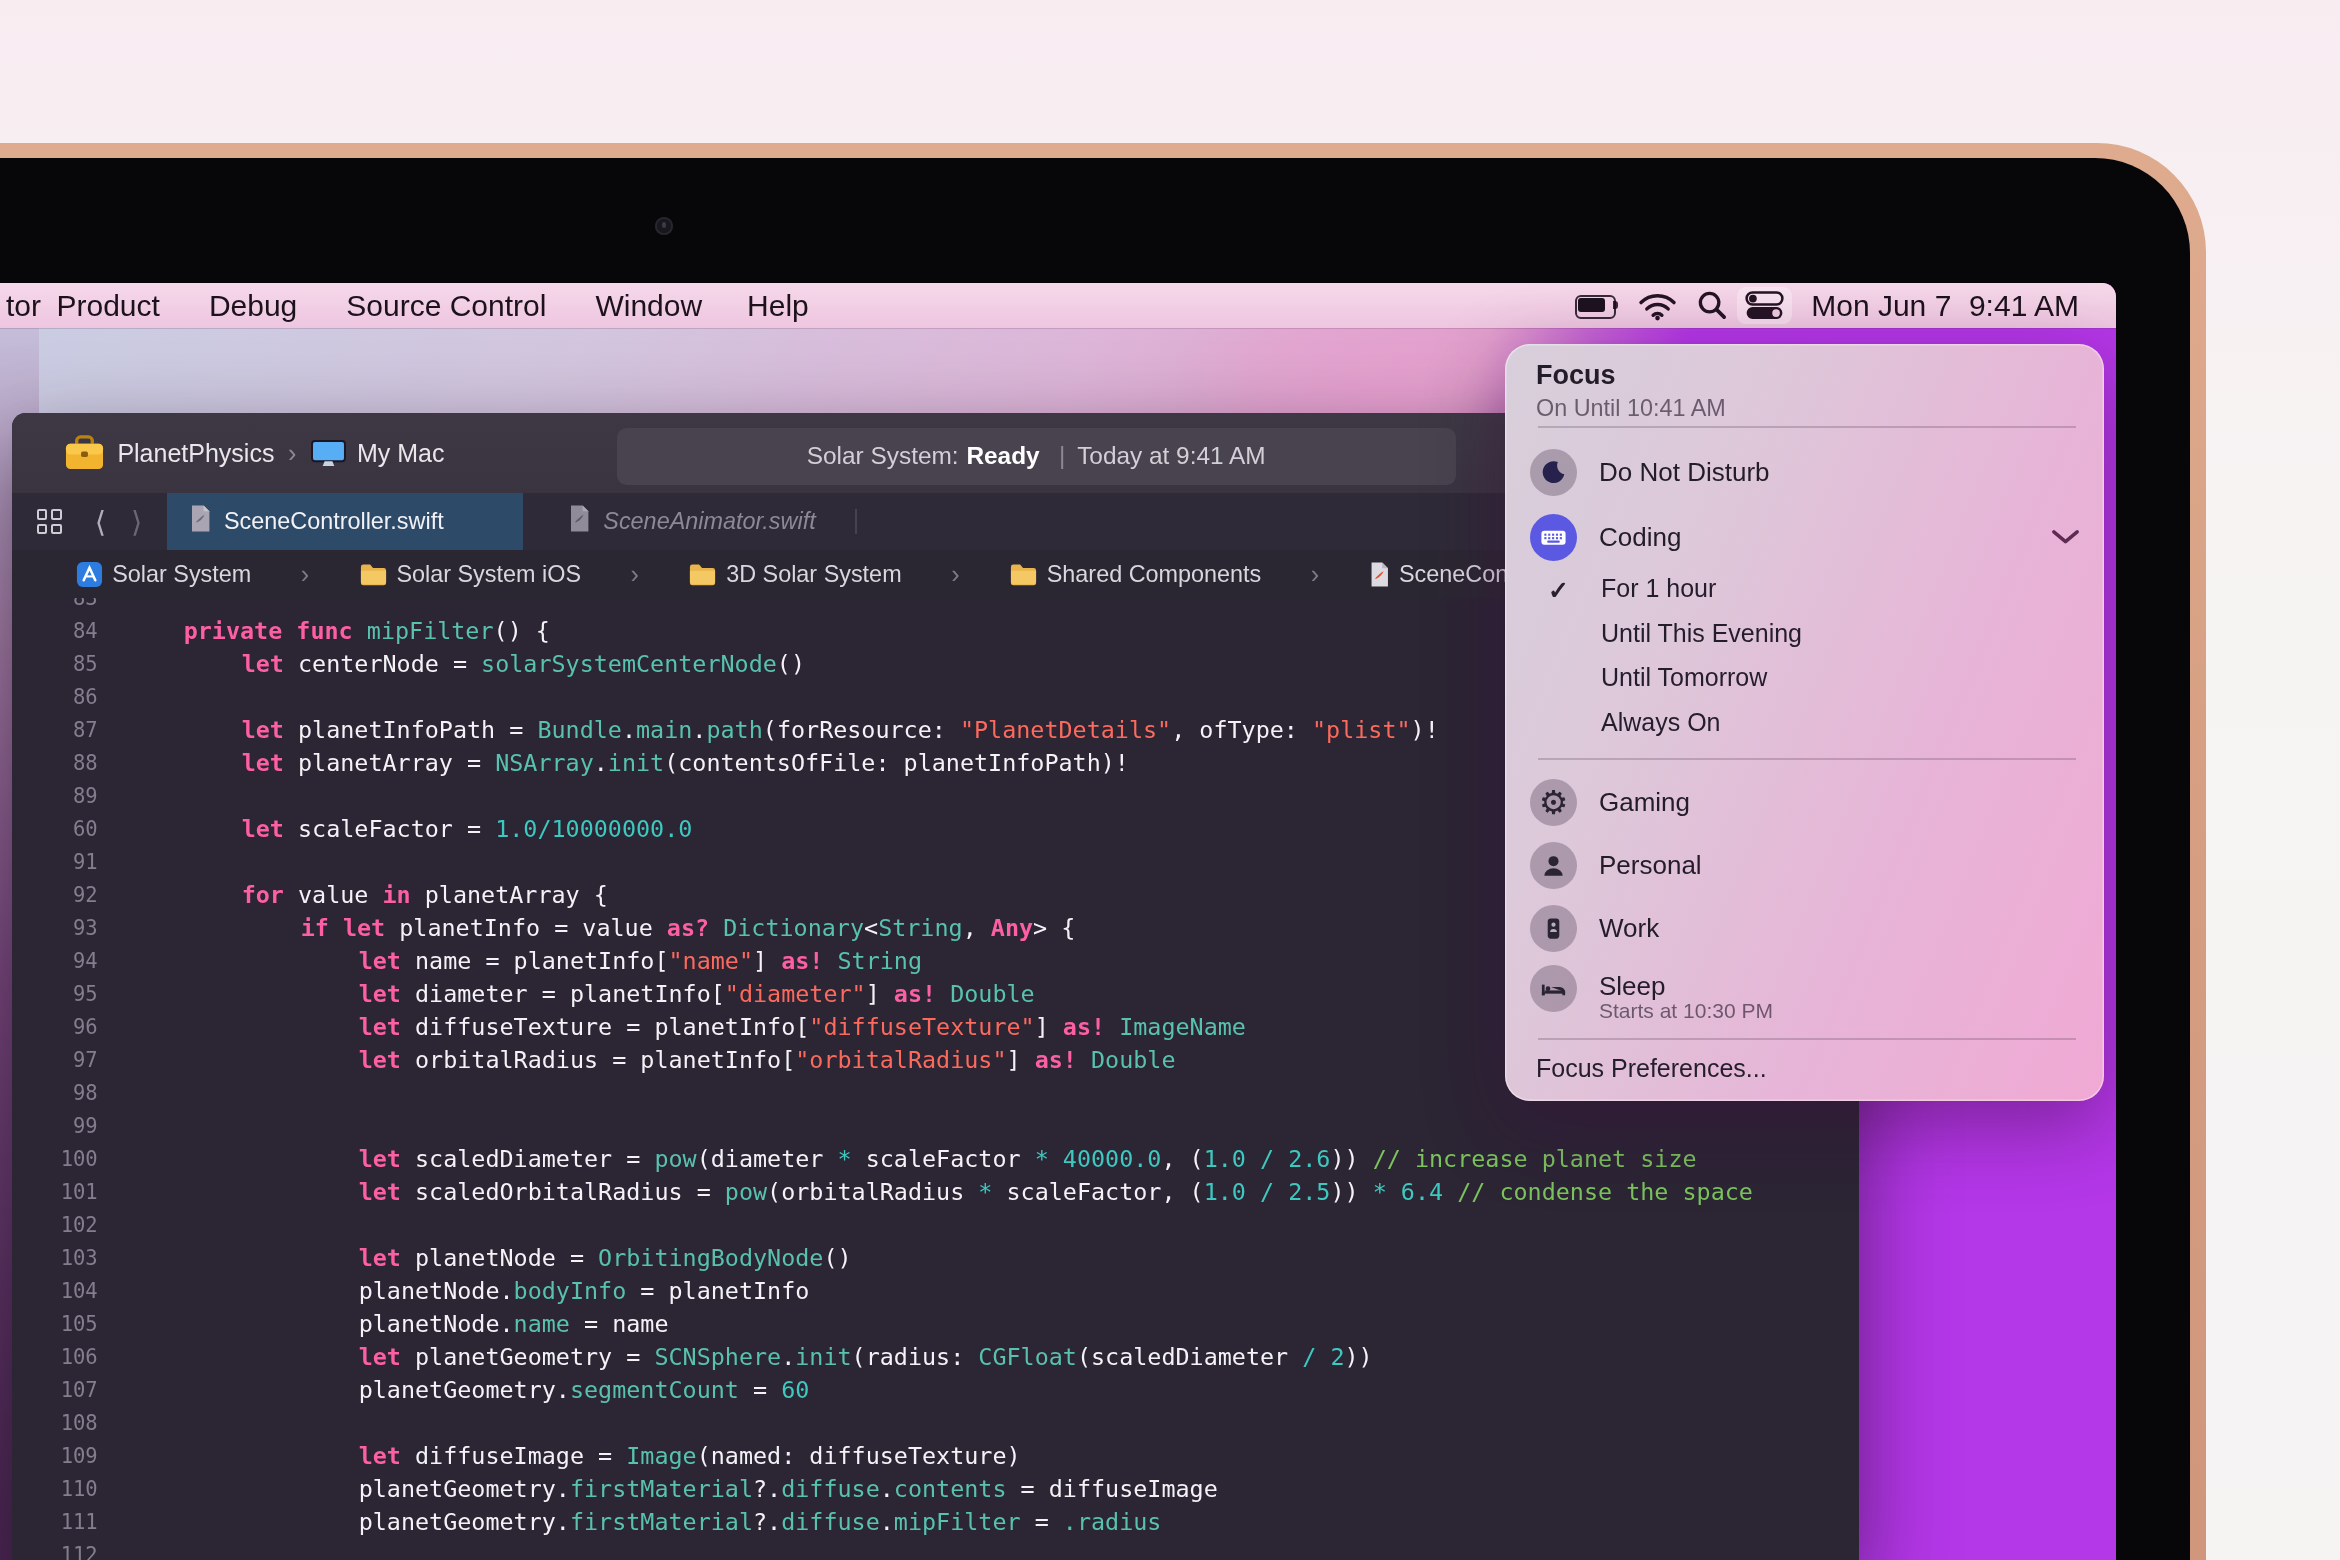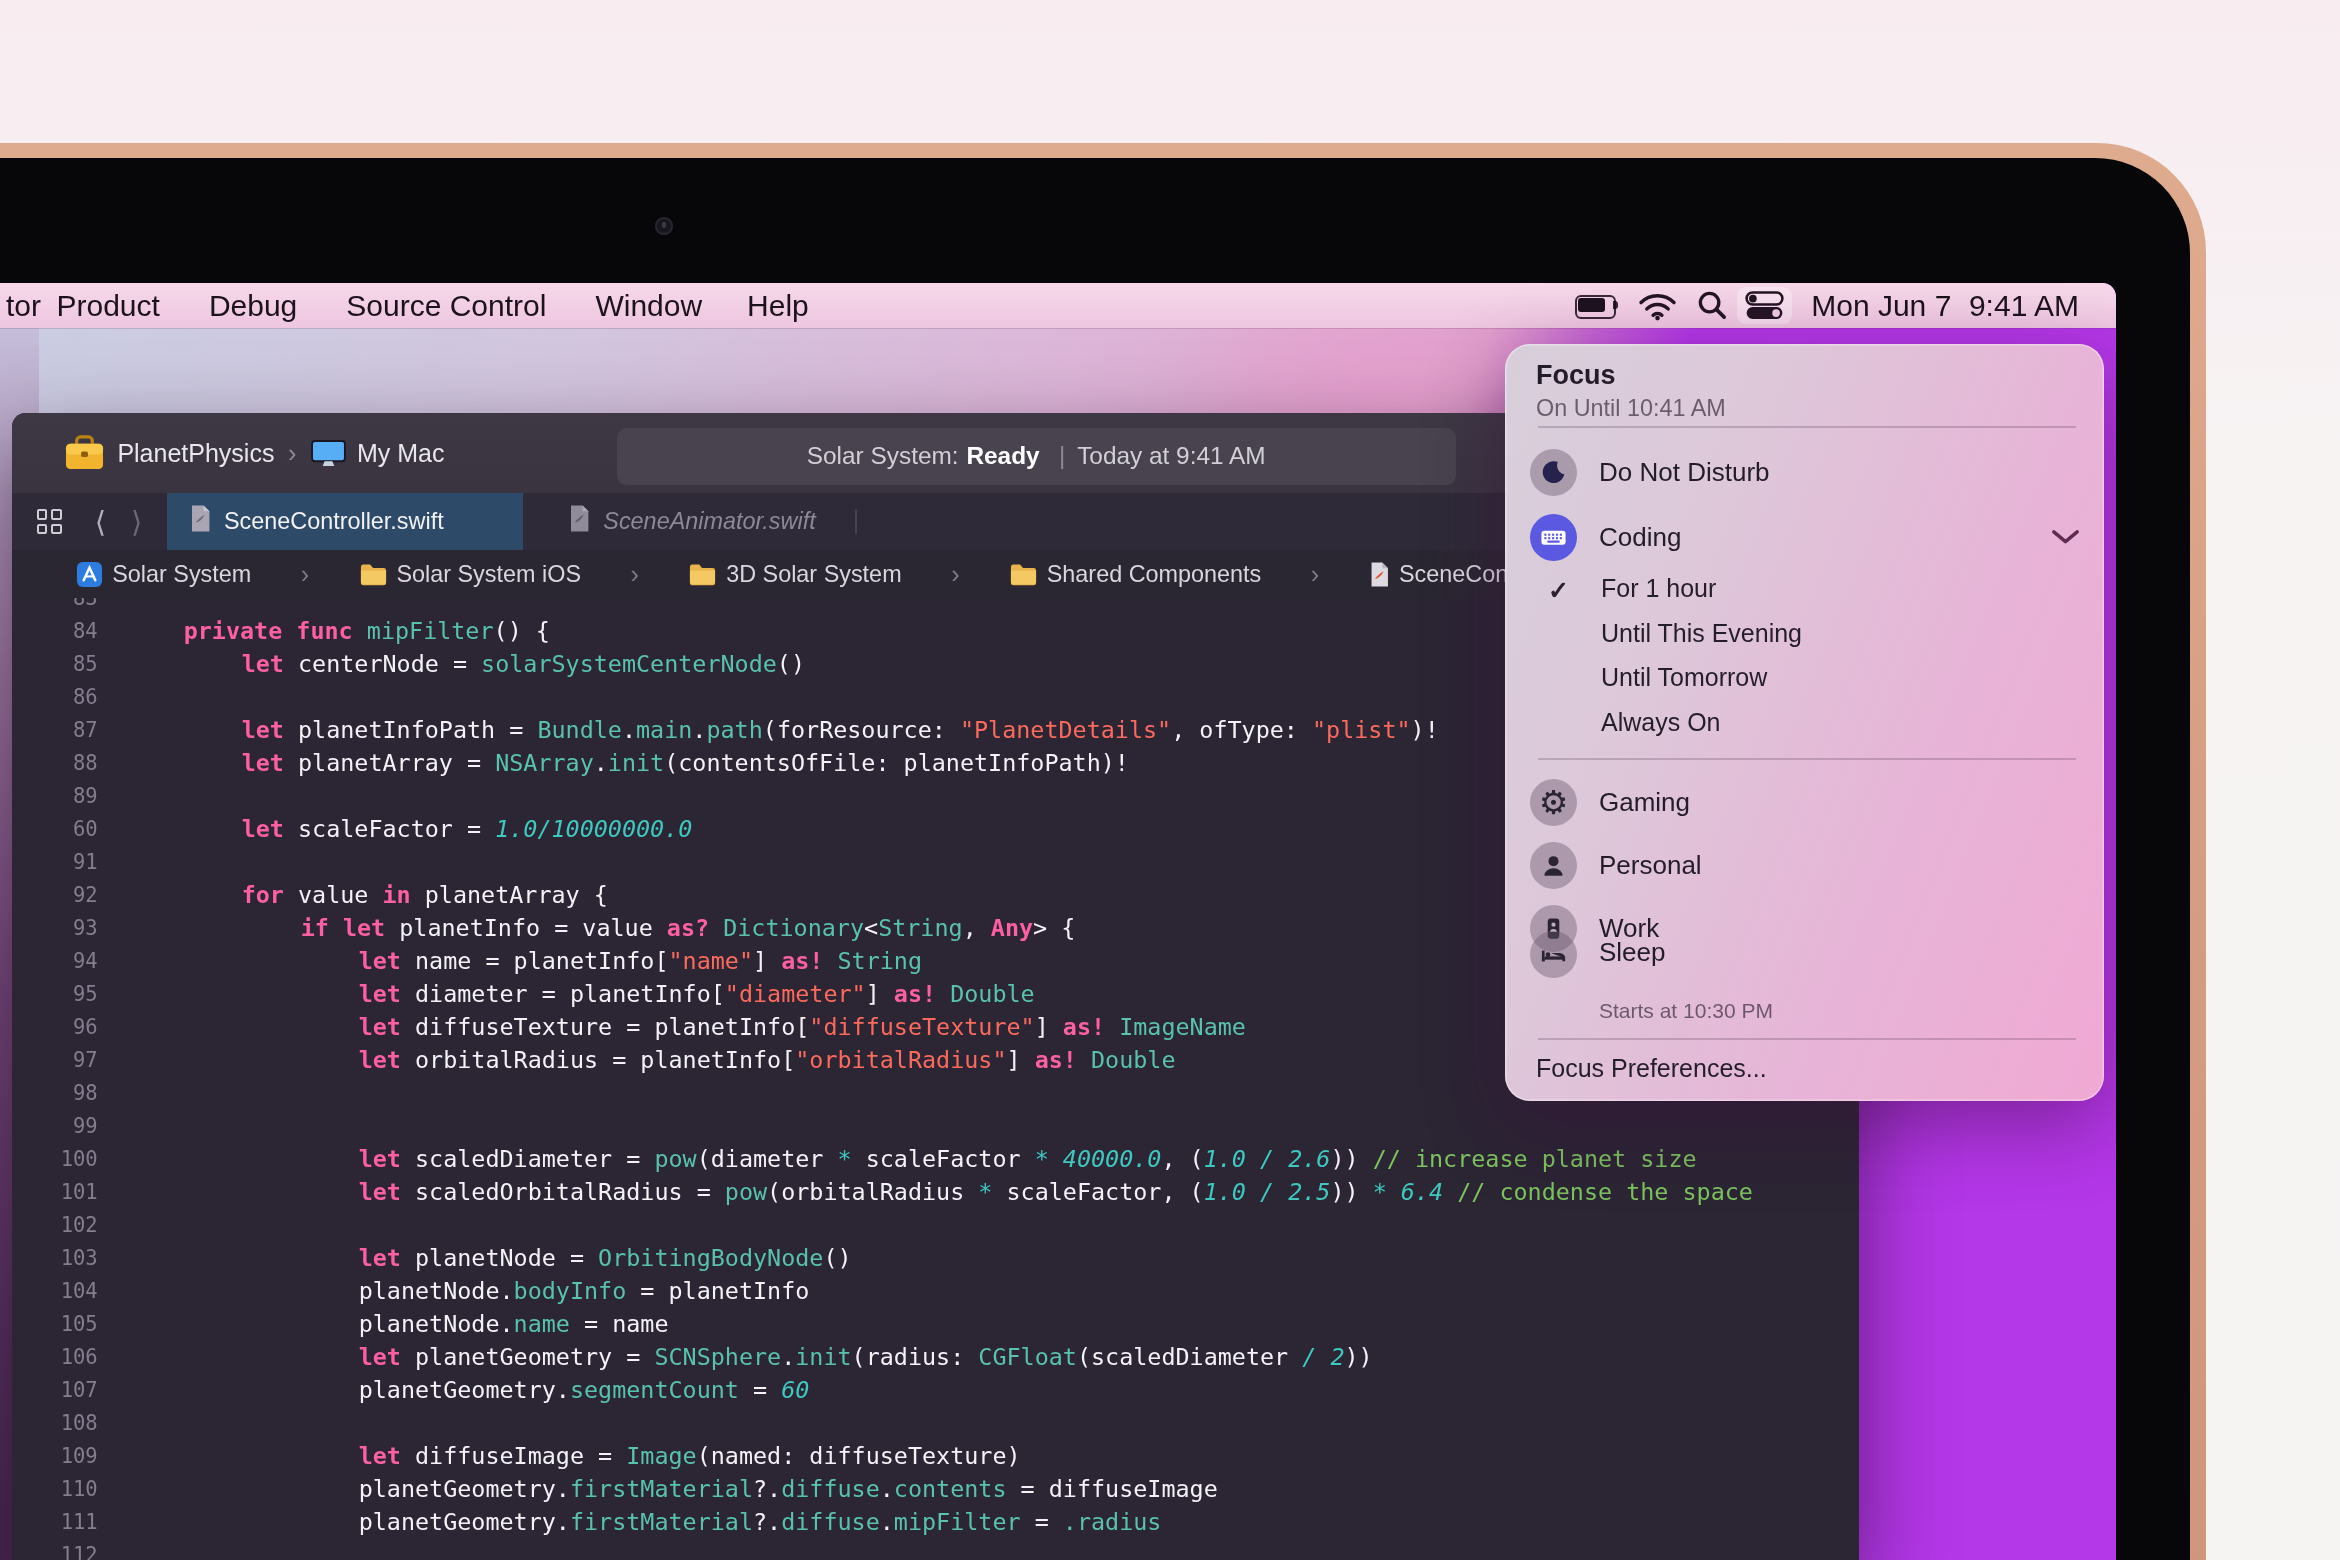--- a/index.html
+++ b/index.html
@@ -82,21 +82,21 @@
   .bc-pad{width:25px;}
 
   .editor{position:absolute;left:0;top:185px;right:0;bottom:0;background:#2B2534;overflow:hidden;}
   .code-rows{position:absolute;left:0;top:-16.6px;right:0;}
   .code-row{display:flex;align-items:center;height:33px;white-space:pre;}
   .code-row .ln{width:86px;text-align:right;color:#837e8e;
     font:20.5px "DejaVu Sans Mono",monospace;flex:0 0 auto;}
   .code-row .code{font:23.4px "DejaVu Sans Mono",monospace;color:#ffffff;}
   .tk-kw{color:#FC5FA3;font-weight:700;}
   .tk-fn{color:#58C2AF;}
-  .tk-num{color:#3EC9C0;font-style:italic;}
+  .tk-num{color:#3EC9C0;}
   .tk-str{color:#FC6A5D;}
   .tk-cm{color:#7CC45E;}
   .tk-pl{color:#f4f2f7;}
 
   
   .focus-panel{position:absolute;left:1505px;top:61px;width:599px;height:757px;border-radius:25px;
     background:linear-gradient(112deg,#d8cfdb 0%,#ddc8d9 30%,#e7b4d7 66%,#f0a9d4 100%);
     box-shadow:inset 0 0 0 1.5px rgba(255,255,255,.35), 0 24.4px 78px rgba(60,10,60,.45);
     color:#231c29;}
   .fp-title{position:absolute;left:31px;top:15.6px;font-size:27px;font-weight:700;text-align:right;}
@@ -403,21 +403,21 @@
       <div class="fp-row" style="top:561px;">
         <span class="fp-circle">
           <svg width="27" height="27" viewBox="0 0 28 28">
             <rect x="8" y="3.5" width="12" height="21" rx="3.2" fill="#2a2433"></rect>
             <circle cx="14" cy="10" r="2.2" fill="#b9aebc"></circle>
             <path d="M10.5 17.5 a3.5 3 0 0 1 7 0 z" fill="#b9aebc"></path>
           </svg>
         </span>
         <span class="fp-label">Work</span>
       </div>
-      <div class="fp-row" style="top:587px;align-items:center;">
+      <div class="fp-row" style="top:621px;align-items:center;">
         <span class="fp-circle">
           <svg width="29" height="29" viewBox="0 0 30 30">
             <path d="M3 22 v-10 h2.8 v5 h13.5 a5.6 5.6 0 0 1 5.6 5.6 v-0.6 h2.1? z" fill="none"></path>
             <rect x="3" y="11" width="2.8" height="11" fill="#2a2433"></rect>
             <circle cx="9.3" cy="15.2" r="2.4" fill="#2a2433"></circle>
             <path d="M12.5 13.5 h9 a5.5 5.5 0 0 1 5.5 5.5 v3 h-2.8 v-2 H5.8 v2 H3 v-3 h24" fill="#2a2433"></path>
             <rect x="5.8" y="17" width="21.2" height="3.2" fill="#2a2433"></rect>
           </svg>
         </span>
         <span class="fp-label" style="top:-2px;position:relative;">Sleep</span>

